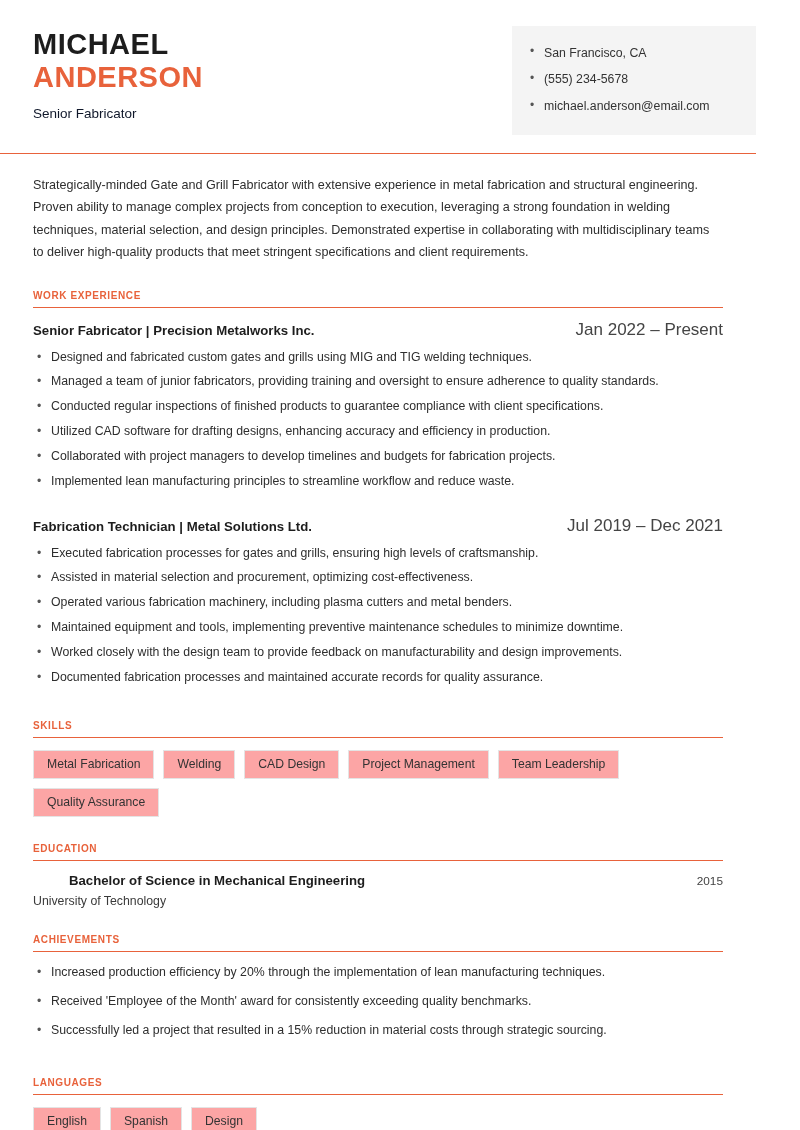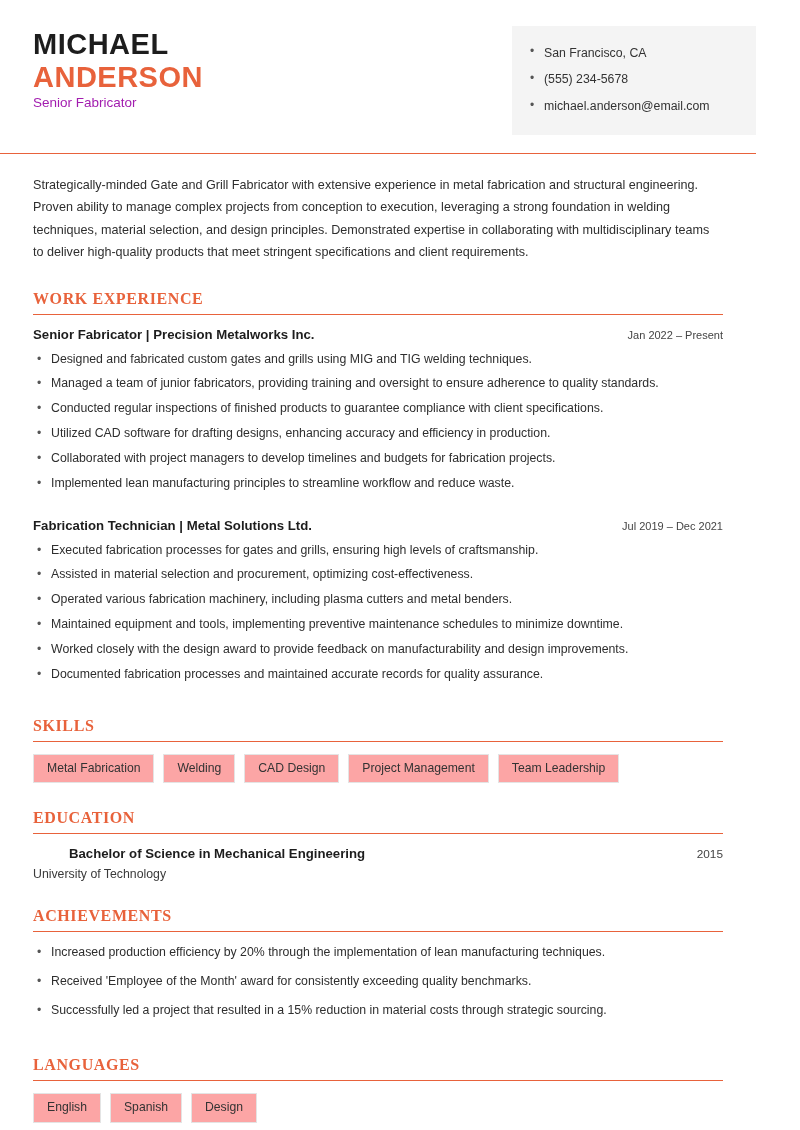--- a/index.html
+++ b/index.html
@@ -41,22 +41,23 @@
     line-height: 1.15;
   }
   .name-last {
     font-size: 29px;
     font-weight: bold;
     letter-spacing: 0.5px;
     color: #e8623b;
     line-height: 1.15;
   }
   .job-title {
+    margin-top: 11px;
     font-size: 13.5px;
-    color: #a21caf;
+    color: #0f172a;
     font-weight: normal;
   }
   .header-right {
     background: #f4f4f4;
     width: 244px;
     box-sizing: border-box;
     padding: 14px 16px 14px 18px;
     margin-top: 4px;
   }
   .contact-list {
@@ -95,27 +96,26 @@
     line-height: 1.78;
     color: #2e2e2e;
     margin: 20px 0 0 0;
     text-align: left;
   }
 
   .section {
     margin-top: 26px;
   }
   .section-title {
-    font-size: 16px;
+    font-size: 10px;
     font-weight: bold;
     color: #e8623b;
     letter-spacing: 0.6px;
     text-transform: uppercase;
     margin: 0 0 6px 0;
-    font-family: Liberation Serif, serif;
   }
   .section-rule {
     border: 0;
     border-top: 1px solid #e8623b;
     margin: 0 0 12px 0;
   }
 
   .job {
     margin-bottom: 18px;
   }
@@ -124,21 +124,21 @@
     display: flex;
     justify-content: space-between;
     align-items: baseline;
   }
   .job-role {
     font-size: 13.2px;
     font-weight: bold;
     color: #1d1d1d;
   }
   .job-dates {
-    font-size: 11px;
+    font-size: 17px;
     color: #444444;
     white-space: nowrap;
     padding-left: 16px;
   }
   ul.bullets {
     list-style: none;
     margin: 9px 0 0 0;
     padding: 0;
   }
   ul.bullets li {
@@ -243,35 +243,36 @@
       <div class="job">
         <div class="job-head">
           <div class="job-role">Fabrication Technician | Metal Solutions Ltd.</div>
           <div class="job-dates">Jul 2019 – Dec 2021</div>
         </div>
         <ul class="bullets">
           <li>Executed fabrication processes for gates and grills, ensuring high levels of craftsmanship.</li>
           <li>Assisted in material selection and procurement, optimizing cost-effectiveness.</li>
           <li>Operated various fabrication machinery, including plasma cutters and metal benders.</li>
           <li>Maintained equipment and tools, implementing preventive maintenance schedules to minimize downtime.</li>
-          <li>Worked closely with the design award to provide feedback on manufacturability and design improvements.</li>
+          <li>Worked closely with the design team to provide feedback on manufacturability and design improvements.</li>
           <li>Documented fabrication processes and maintained accurate records for quality assurance.</li>
         </ul>
       </div>
     </div>
 
     <div class="section">
       <div class="section-title">SKILLS</div>
       <hr class="section-rule">
       <div class="chips">
         <span class="chip">Metal Fabrication</span>
         <span class="chip">Welding</span>
         <span class="chip">CAD Design</span>
         <span class="chip">Project Management</span>
         <span class="chip">Team Leadership</span>
+        <span class="chip">Quality Assurance</span>
       </div>
     </div>
 
     <div class="section">
       <div class="section-title">EDUCATION</div>
       <hr class="section-rule">
       <div class="edu-head">
         <div class="edu-degree">Bachelor of Science in Mechanical Engineering</div>
         <div class="edu-year">2015</div>
       </div>

